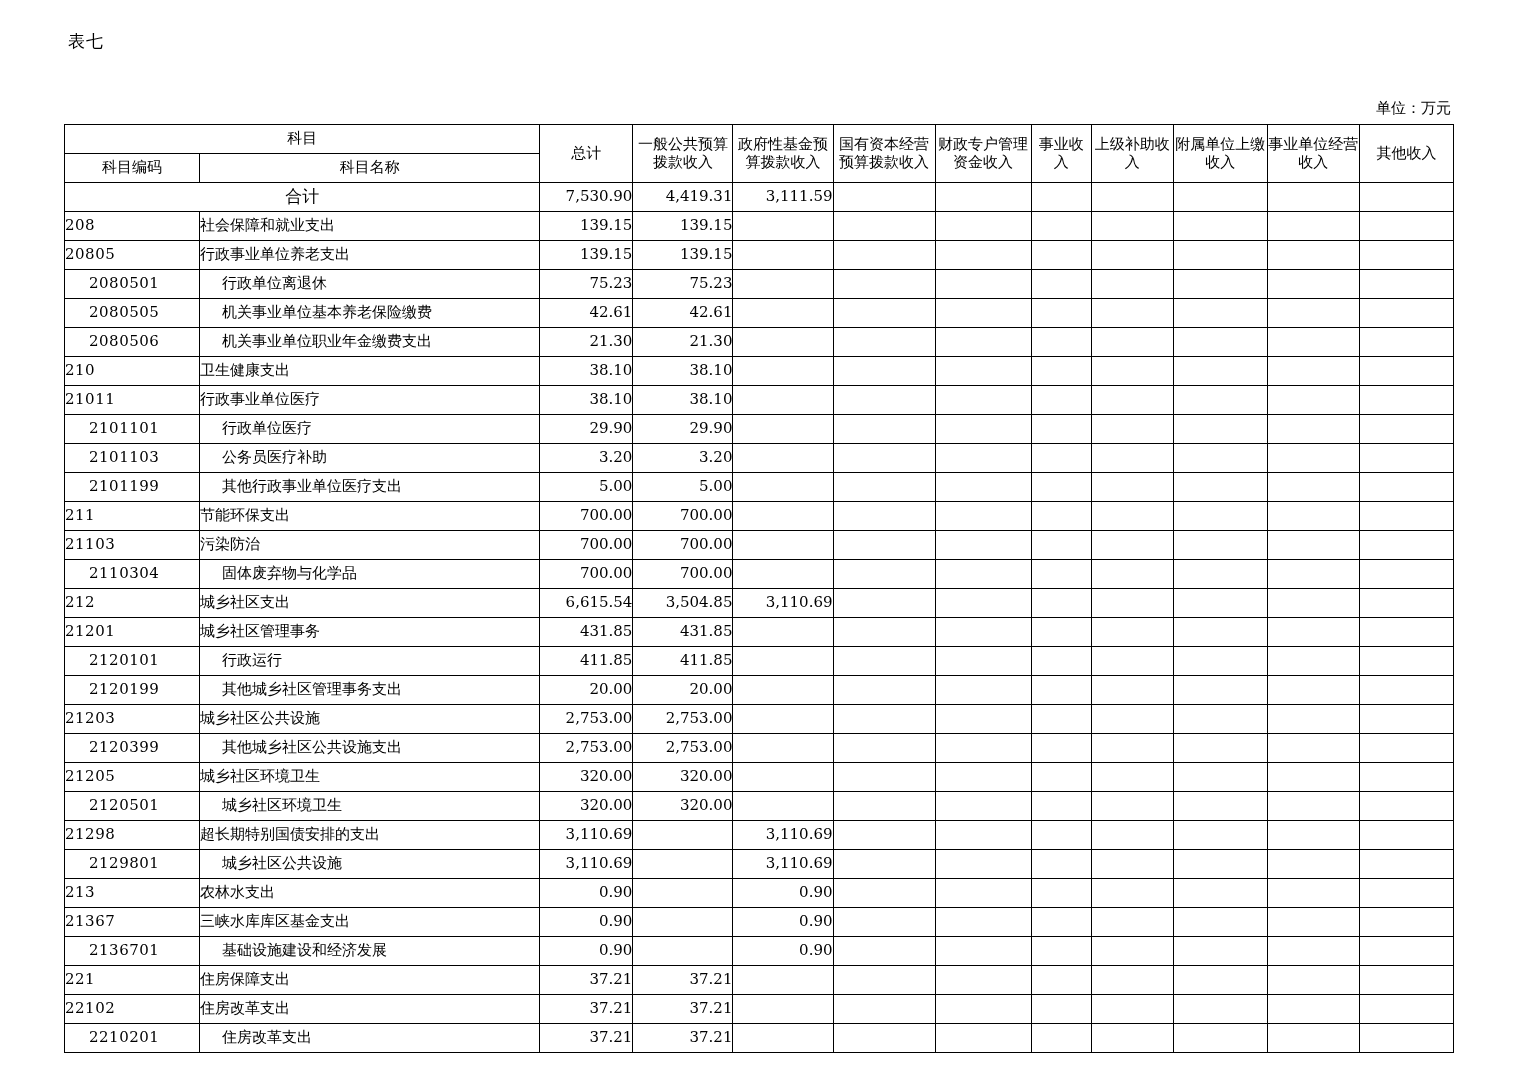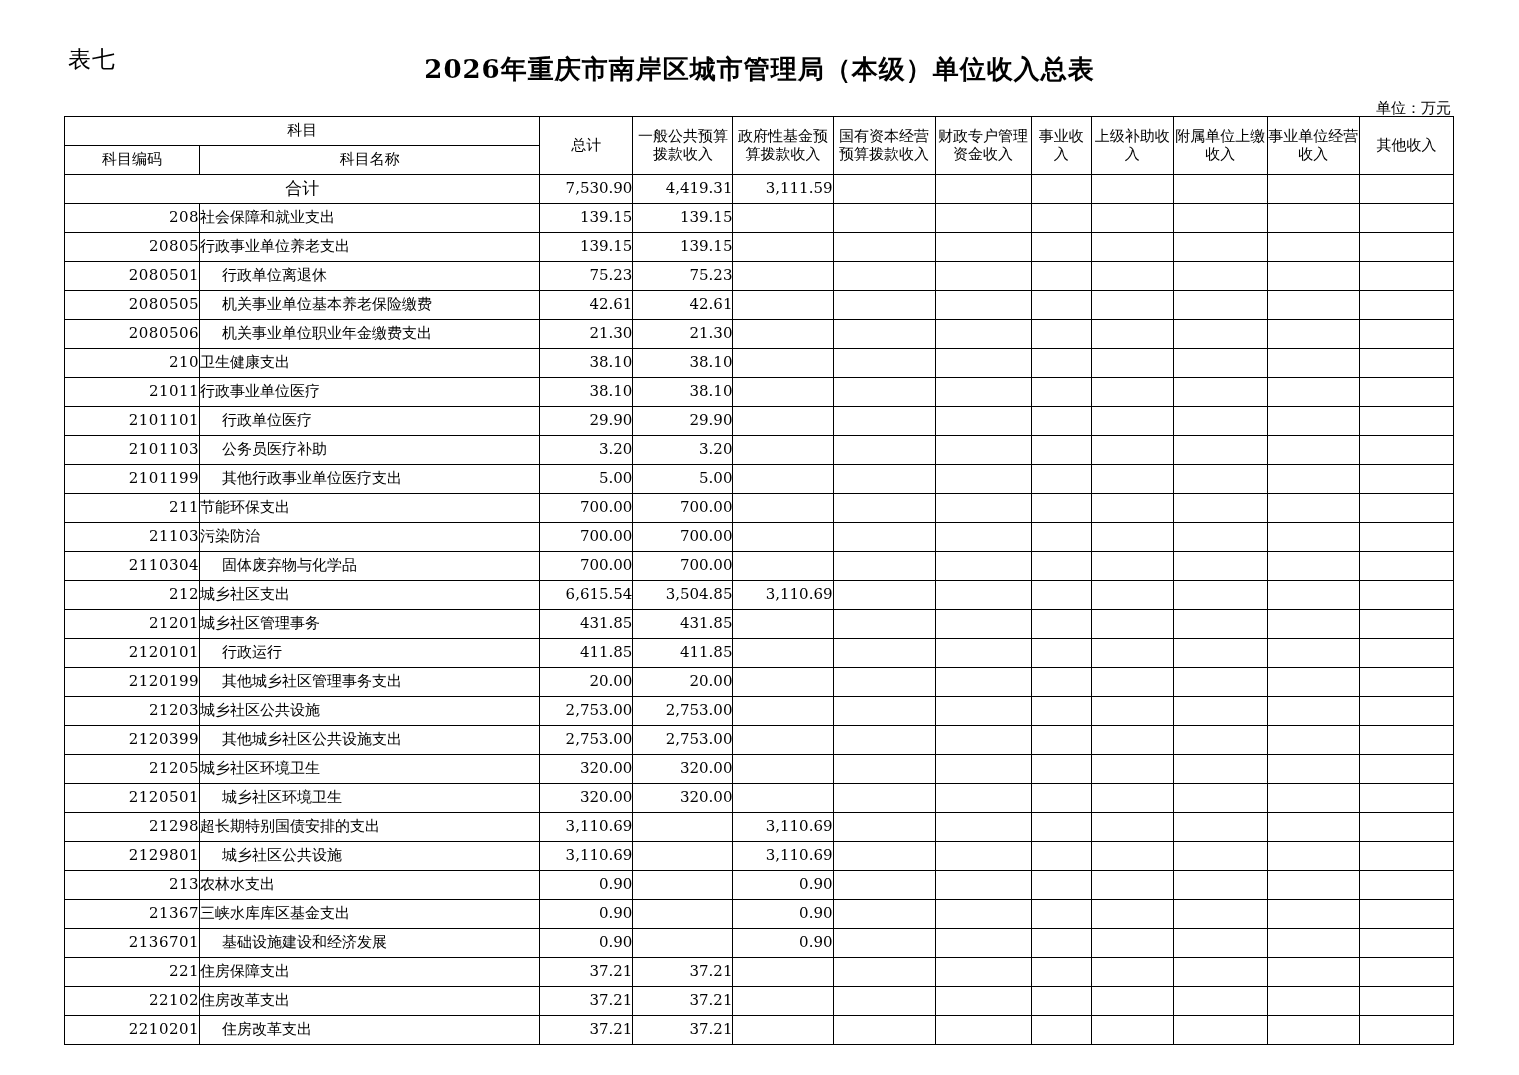--- a/index.html
+++ b/index.html
@@ -16,22 +16,22 @@
   }
   .page {
     position: relative;
     width: 1519px;
     height: 1075px;
     box-sizing: border-box;
   }
   .corner-label {
     position: absolute;
     left: 68px;
-    top: 44px;
-    font-size: 23px;
+    top: 30px;
+    font-size: 17px;
     font-family: Liberation Serif, serif;
     letter-spacing: 1px;
   }
   .doc-title {
     position: absolute;
     left: 0;
     right: 0;
     top: 52px;
     text-align: center;
     font-size: 26px;
@@ -41,21 +41,21 @@
   }
   .unit-note {
     position: absolute;
     right: 68px;
     top: 99px;
     font-size: 15px;
   }
   .table-wrap {
     position: absolute;
     left: 64px;
-    top: 116px;
+    top: 124px;
     width: 1288px;
   }
   table.budget {
     border-collapse: collapse;
     width: 1390px;
     table-layout: fixed;
   }
   table.budget th, table.budget td {
     border: 1px solid #000000;
     font-size: 15px;
@@ -73,21 +73,21 @@
     font-size: 17px;
   }
   .hdr-cell {
     font-size: 16px;
     padding: 2px 1px;
   }
   tbody td {
     height: 28px;
   }
   td.code {
-    text-align: right;
+    text-align: left;
     padding-left: 6px;
     font-size: 15px;
     letter-spacing: 0.5px;
     margin-top: 6px;
   }
   td.code.lvl2 { padding-left: 24px; }
   td.name {
     text-align: left;
     padding-left: 10px;
     font-size: 16px;
@@ -107,21 +107,20 @@
     font-weight: normal;
   }
 </style>
 </head>
 <body>
 
 <div class="page">
 
   <div class="corner-label">表七</div>
 
-  <div class="doc-title">2026年重庆市南岸区城市管理局（本级）单位收入总表</div>
 
   <div class="unit-note">单位：万元</div>
 
   <div class="table-wrap">
     <table class="budget">
       <colgroup>
         <col style="width:135px">
         <col style="width:340px">
         <col style="width:93px">
         <col style="width:100px">

